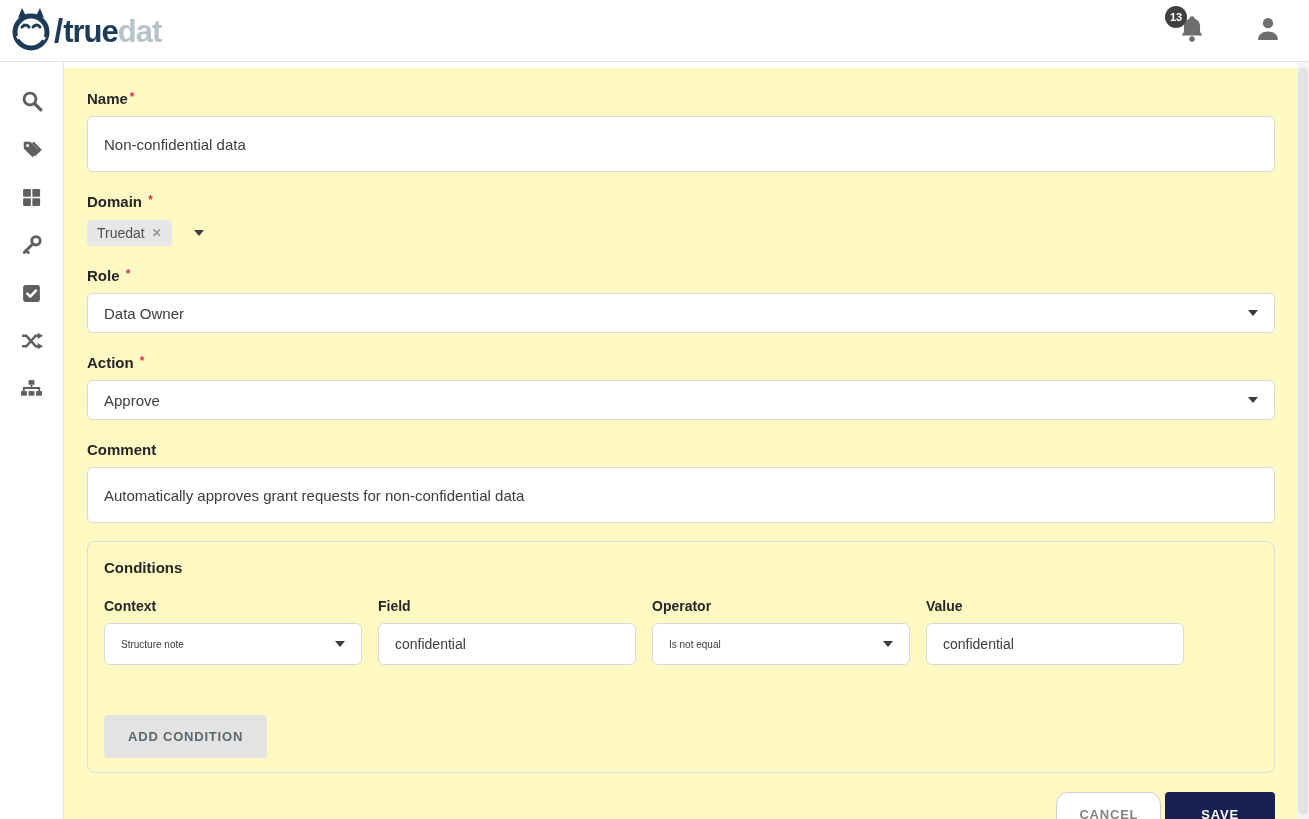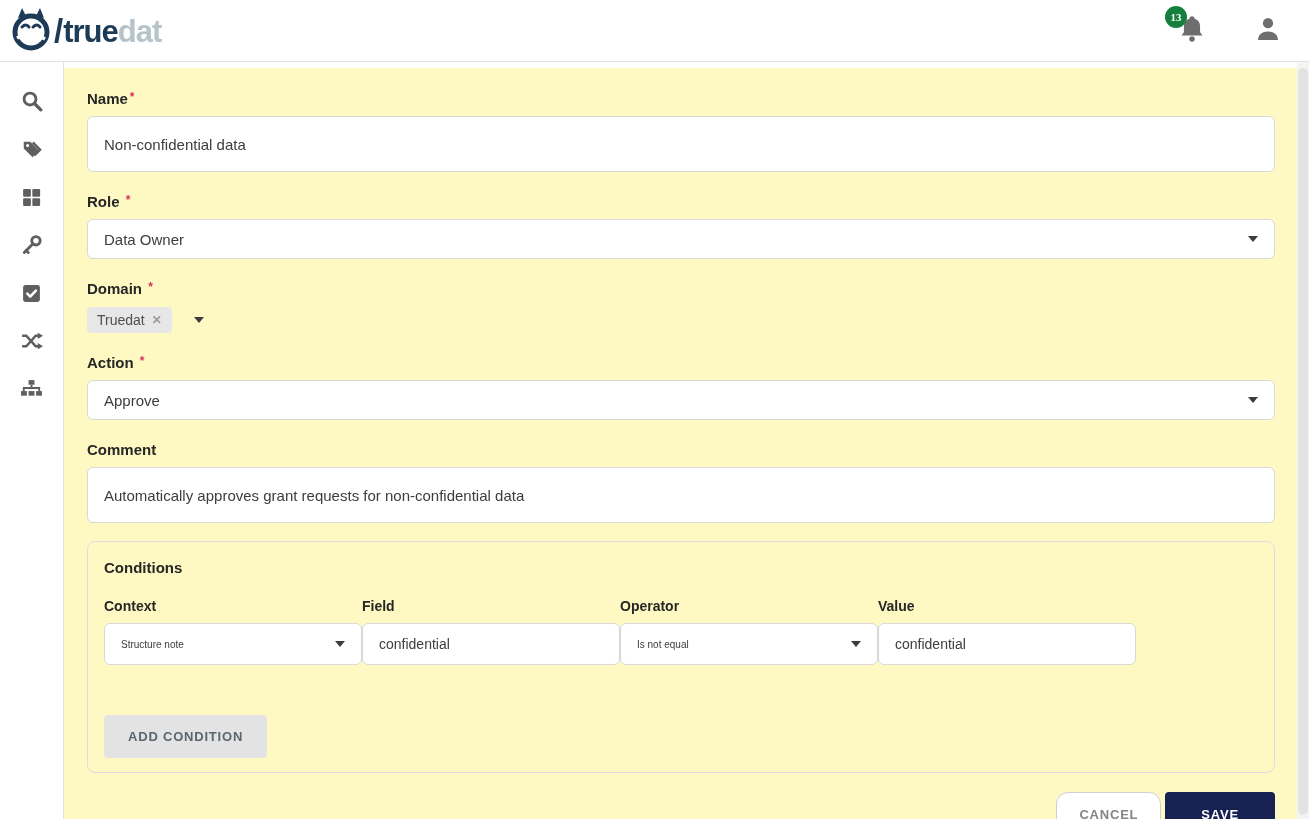--- a/index.html
+++ b/index.html
@@ -10,22 +10,22 @@
   .header { position:fixed; top:0; left:0; width:1309px; height:62px; background:#fff;
     border-bottom:1px solid #e2e2e2; display:flex; align-items:center; z-index:10; }
   .brand { display:flex; align-items:center; margin-left:10px; cursor:pointer; }
   .brand-word { font-size:31px; font-weight:bold; letter-spacing:-1px; margin-left:2px; }
   .brand-slash { color:#1d3a57; font-weight:bold; font-size:33px; margin-right:1px; }
   .brand-true { color:#1d3a57; }
   .brand-dat { color:#b7c3cb; }
   .header-right { margin-left:auto; display:flex; align-items:center; gap:48px; margin-right:28px; }
   .bell-wrap { position:relative; width:28px; height:34px; cursor:pointer; }
   .badge { position:absolute; top:-8px; left:-14px; min-width:22px; height:22px; border-radius:50%;
-    background:#15803d; color:#fff; font-size:11px; font-weight:bold; display:flex;
-    align-items:center; justify-content:center;font-family:Liberation Serif, serif; }
+    background:#404040; color:#fff; font-size:11px; font-weight:bold; display:flex;
+    align-items:center; justify-content:center; }
 
   
   .sidebar { position:fixed; top:62px; left:0; width:64px; height:757px; background:#fff;
     border-right:1px solid #e2e2e2; display:flex; flex-direction:column; align-items:center;
     padding-top:17px; z-index:9; }
   .side-item { width:40px; height:48px; display:flex; align-items:center; justify-content:center;
     cursor:pointer; }
 
   
   .scrollbar { position:fixed; top:62px; right:0; width:12px; height:757px; background:#f4f4f4; }
@@ -52,21 +52,21 @@
   
   .chip-row { display:flex; align-items:center; gap:22px; height:27px; }
   .chip { background:#e7e7e7; border-radius:4px; padding:5px 10px; font-size:14px; color:#4f4f4f;
     display:flex; align-items:center; gap:7px; }
   .chip-x { color:#9a9a9a; font-size:12px; font-weight:bold; cursor:pointer; }
 
   
   .cond-box { border:1px solid #ddd; border-radius:8px; padding:17px 16px 16px 16px;
     margin-top:-3px; height:232px; }
   .cond-title { font-size:15px; font-weight:bold; color:#262626; margin-bottom:22px; }
-  .cond-row { display:flex; }
+  .cond-row { display:flex; gap:16px; }
   .cond-col { width:258px; }
   .cond-col .f-label { font-size:14px; }
   .cond-select, .cond-input { height:42px; }
   .cond-select { font-size:10px; }
   .cond-input { font-size:14px; }
   .add-btn { margin-top:50px; background:#e3e3e3; border:none; border-radius:4px;
     color:#5c666d; font-family:"Liberation Sans", sans-serif; font-size:13px; font-weight:bold;
     letter-spacing:0.8px; padding:14px 24px; cursor:pointer; }
 
   
@@ -188,39 +188,39 @@
 
 <div class="main">
   <div class="form">
 
     <div class="field-block">
       <div class="f-label"><span>Name</span><span class="req">*</span></div>
       <input class="t-input" type="text" value="Non-confidential data" style="">
     </div>
 
     <div class="field-block">
-      <div class="f-label"><span>Role</span> <span class="req">*</span></div>
-      <div class="select-box">
-        <span>Data Owner</span>
-        <span class="caret"></span>
-      </div>
-    </div>
-
-    <div class="field-block">
       <div class="f-label"><span>Domain</span> <span class="req">*</span></div>
       <div class="chip-row">
         <span class="chip">
           <span>Truedat</span>
           <span class="chip-x">✕</span>
         </span>
         <span class="caret"></span>
       </div>
     </div>
 
     <div class="field-block">
+      <div class="f-label"><span>Role</span> <span class="req">*</span></div>
+      <div class="select-box">
+        <span>Data Owner</span>
+        <span class="caret"></span>
+      </div>
+    </div>
+
+    <div class="field-block">
       <div class="f-label"><span>Action</span> <span class="req">*</span></div>
       <div class="select-box">
         <span>Approve</span>
         <span class="caret"></span>
       </div>
     </div>
 
     <div class="field-block">
       <div class="f-label">Comment</div>
       <input class="t-input" type="text" value="Automatically approves grant requests for non-confidential data" style="">

